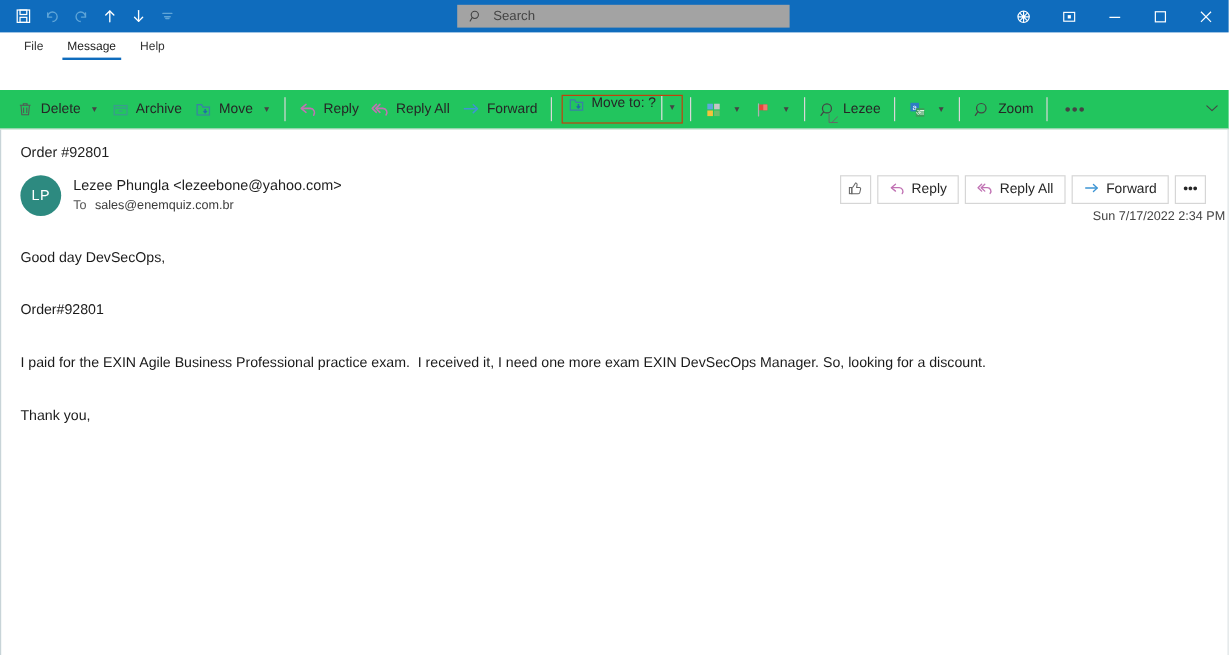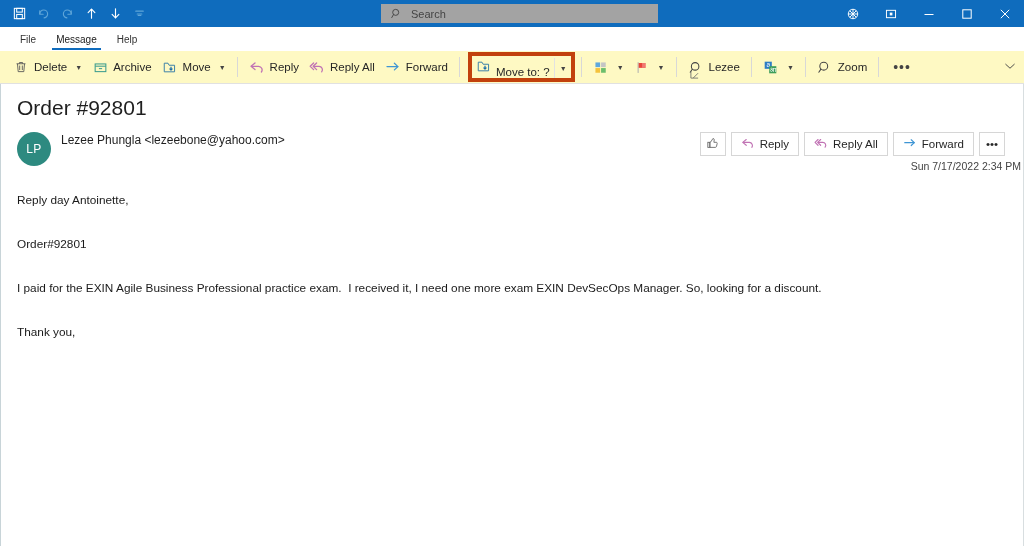--- a/index.html
+++ b/index.html
@@ -114,26 +114,27 @@
     content: "";
     position: absolute;
     left: 6px; right: 6px; bottom: 0;
     height: 2px;
     background: #0f6cbd;
   }
 
   
   .ribbon {
     height: 32px;
-    background: #fef9c3;
+    background: #22c55e;
     display: flex;
     align-items: center;
     padding-left: 8px;
     position: relative;
     border-bottom: 1px solid #e1e1e1;
+    margin-top: 24px;
   }
   .rb {
     display: flex;
     align-items: center;
     height: 24px;
     padding: 0 5px;
     font-size: 11.5px;
     color: #262626;
     white-space: nowrap;
     gap: 5px;
@@ -146,22 +147,22 @@
     line-height: 1;
   }
   .rsep {
     width: 1px;
     height: 20px;
     background: #d8d8d8;
     margin: 0 6px;
   }
   .moveto-box {
     display: flex;
-    align-items: flex-end;
-    border: 4px solid #c2410c;
+    align-items: flex-start;
+    border: 1px solid #c2410c;
     height: 22px;
     padding: 0 2px 0 4px;
     margin-left: 2px;
   }
   .moveto-box .lbl { font-size: 11.5px; color: #262626; margin: 0 4px 0 5px; }
   .moveto-drop {
     width: 14px; height: 20px;
     display: flex; align-items: center; justify-content: center;
     border-left: 1px solid #e2e2e2;
   }
@@ -192,21 +193,21 @@
   .pane {
     position: relative;
     height: 482px;
     background: #ffffff;
     border-left: 1px solid #c8d4d8;
     border-right: 1px solid #d8dee0;
     box-sizing: border-box;
     overflow: hidden;
   }
   .subject {
-    font-size: 21px;
+    font-size: 12px;
     color: #1f1f1f;
     padding: 12px 0 0 16px;
     font-weight: normal;
   }
 
   .msg-header {
     display: flex;
     align-items: flex-start;
     padding: 12px 0 0 16px;
     position: relative;
@@ -548,20 +549,24 @@
 </div>
 
 <div class="pane">
 
   <div class="subject">Order #92801</div>
 
   <div class="msg-header">
     <div class="avatar">LP</div>
     <div class="sender-block">
       <div class="sender-line">Lezee Phungla &lt;lezeebone@yahoo.com&gt;</div>
+      <div class="to-line">
+        <span class="to-label">To</span>
+        <span>sales@enemquiz.com.br</span>
+      </div>
     </div>
 
     <div class="hdr-actions">
       <div class="act-btn icon-only">
         <span>
           <svg width="14" height="14" viewBox="0 0 16 16" fill="none" stroke="#666" stroke-width="1">
             <path d="M4.4 7.2 L4.4 13 L10.6 13 C11.4 13 11.9 12.5 12 11.9 L12.8 8.4 C12.9 7.8 12.5 7.2 11.8 7.2 L9 7.2 L9.4 4.4 C9.5 3.5 8.9 2.9 8.2 2.9 L7.9 2.9 L5.6 6.6 Z"></path>
             <rect x="2.1" y="7.2" width="2.3" height="5.8"></rect>
           </svg>
         </span>
@@ -594,19 +599,19 @@
         </span>
         <span>Forward</span>
       </div>
       <div class="act-btn icon-only">•••</div>
     </div>
 
     <div class="timestamp">Sun 7/17/2022 2:34 PM</div>
   </div>
 
   <div class="body-text">
-    <div class="body-line">Reply day Antoinette,</div>
+    <div class="body-line">Good day DevSecOps,</div>
     <div class="body-line">Order#92801</div>
     <div class="body-line">I paid for the EXIN Agile Business Professional practice exam.  I received it, I need one more exam EXIN DevSecOps Manager. So, looking for a discount.</div>
     <div class="body-line">Thank you,</div>
   </div>
 
 </div>
 
 </body></html>

